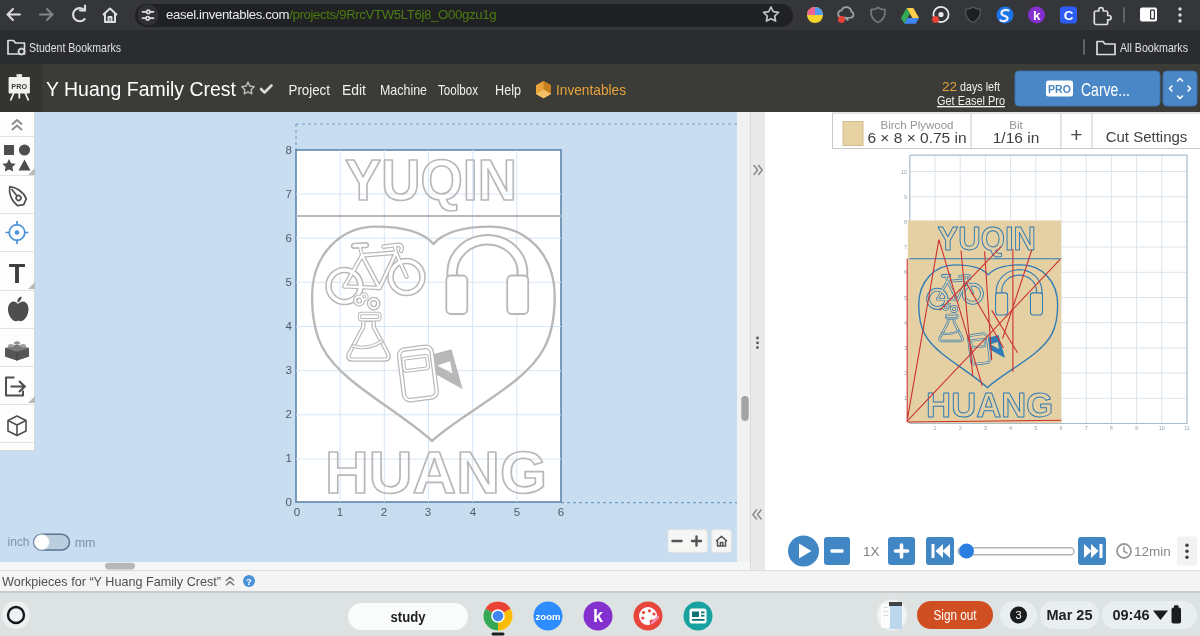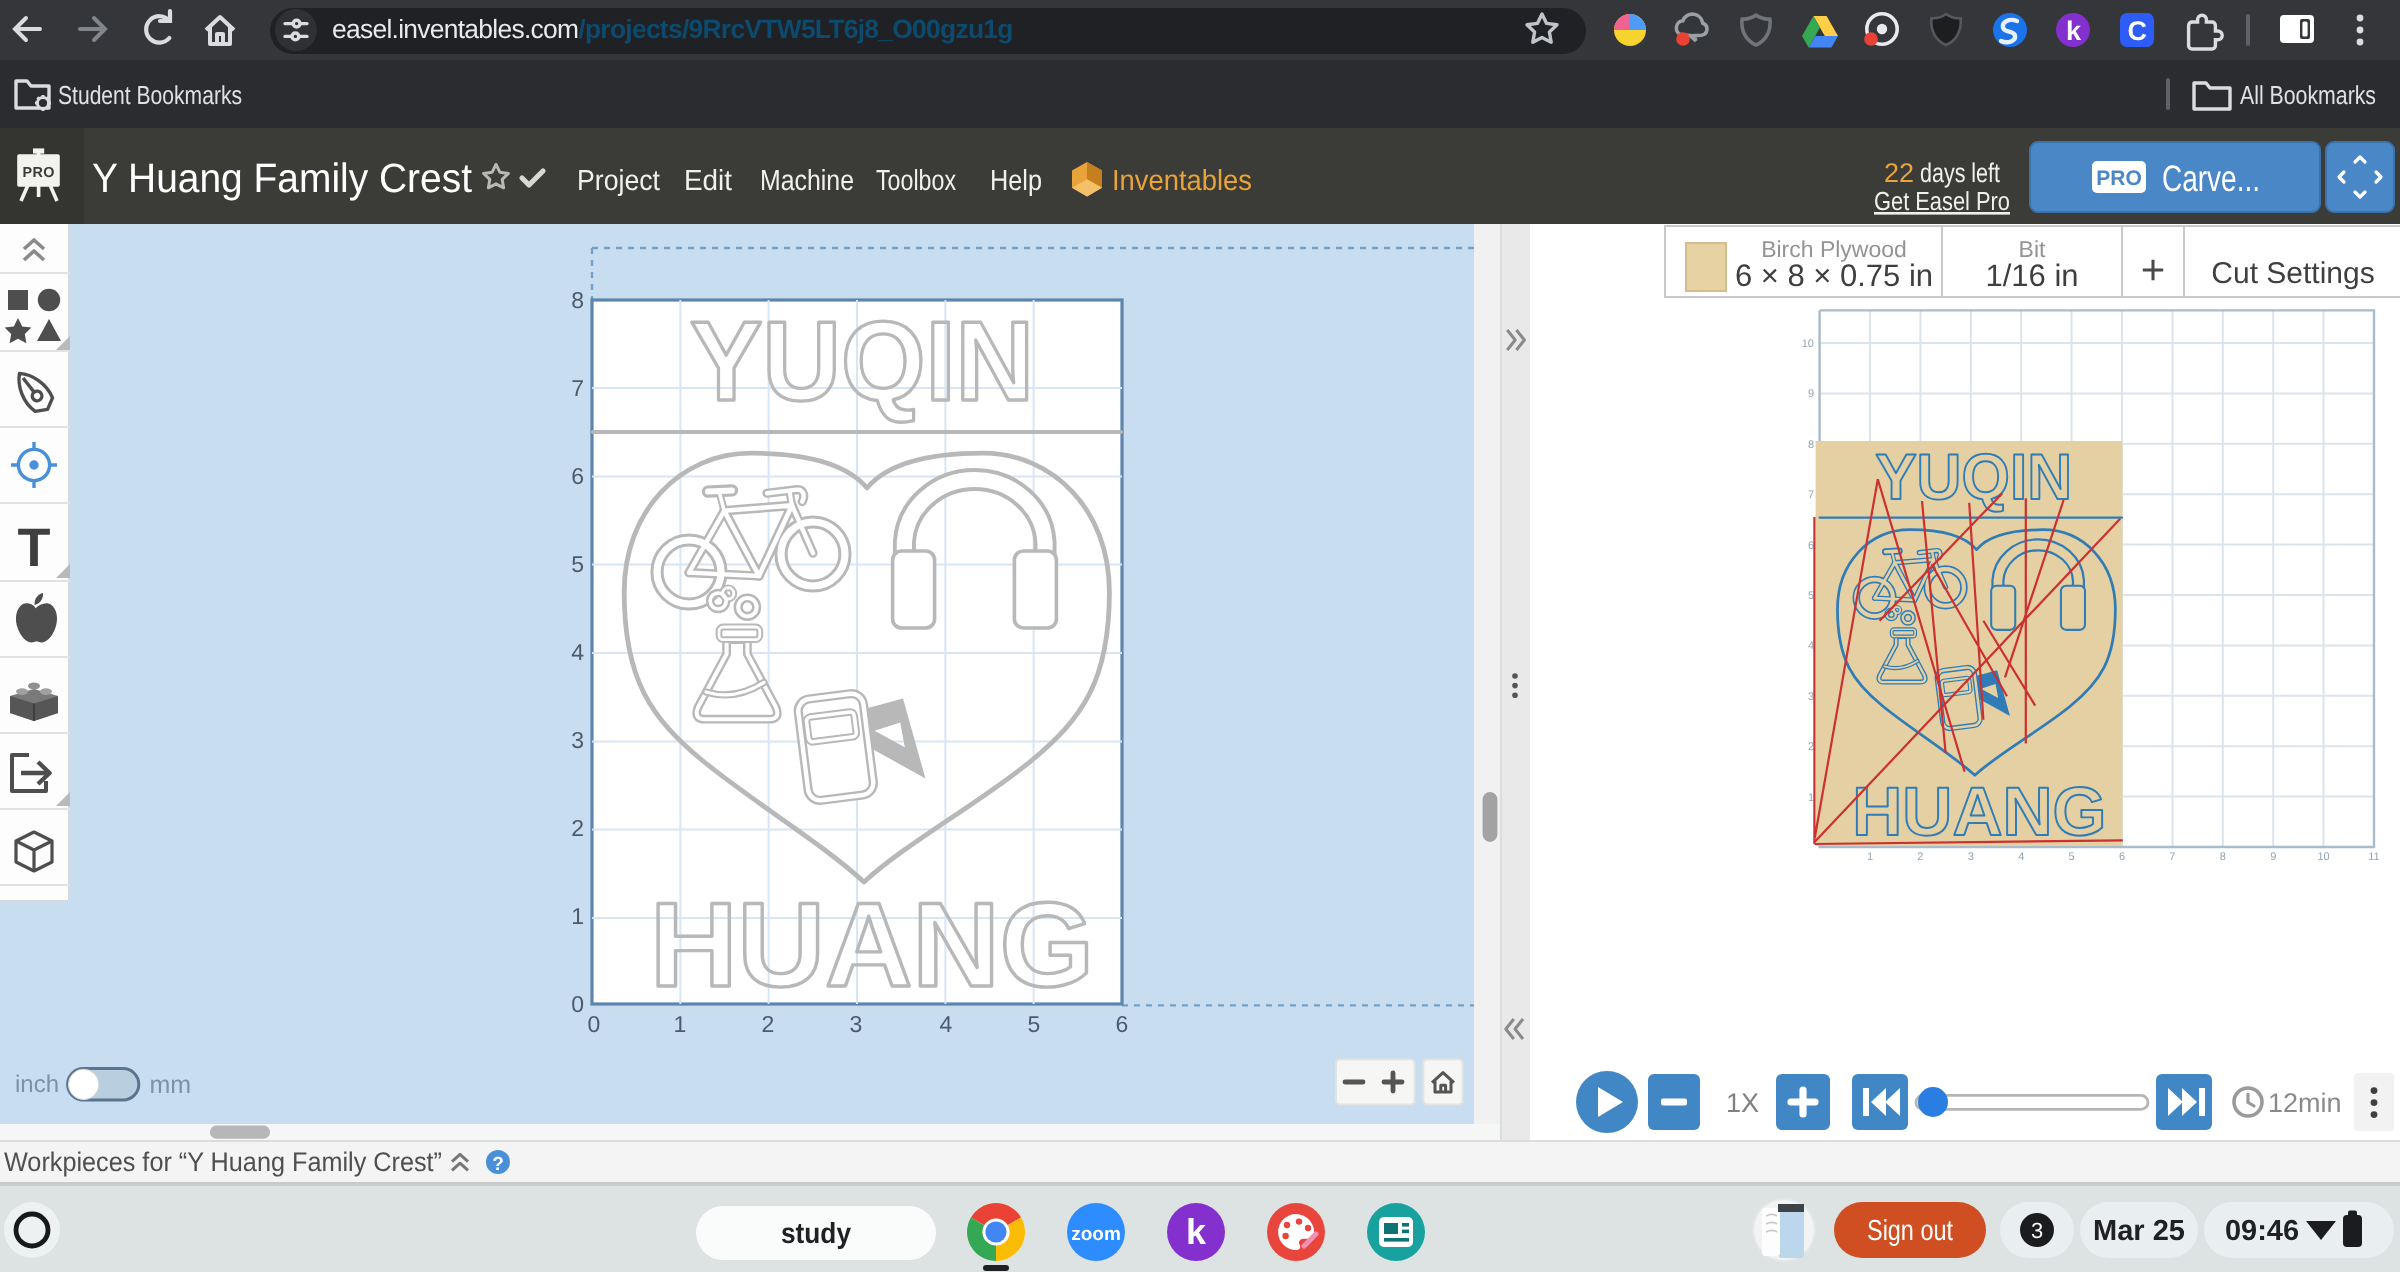--- a/index.html
+++ b/index.html
@@ -4,21 +4,21 @@
 <style>
   * { margin:0; padding:0; box-sizing:border-box; }
   html,body { width:1200px; height:636px; overflow:hidden; font-family:"Liberation Sans", sans-serif; }
   .abs { position:absolute; }
   #stage { position:relative; width:1200px; height:636px; background:#fff; }
 
   
   #topbar { left:0; top:0; width:1200px; height:30px; background:#35363a; }
   #urlpill { left:135px; top:4px; width:658px; height:23px; background:#202124; border-radius:12px; }
   #urltext { left:166px; top:7px; font-size:13.2px; color:#e8eaed; letter-spacing:-0.35px; }
-  #urltext .dim { color:#0c4a6e;font-weight:bold; }
+  #urltext .dim { color:#4d7c0f; }
 
   
   #bmbar { left:0; top:30px; width:1200px; height:34px; background:#2b2c2f; }
 
   
   #ehead { left:0; top:64px; width:1200px; height:48px; background:#3b3b38; }
 
   
   #toolbar { left:0; top:112px; width:35px; height:339px; background:#fdfdfd; border-right:1px solid #d8d8d8; border-bottom:1px solid #d8d8d8; }
   #canvas { left:0; top:112px; width:737px; height:450px; background:#c9ddf1; }

